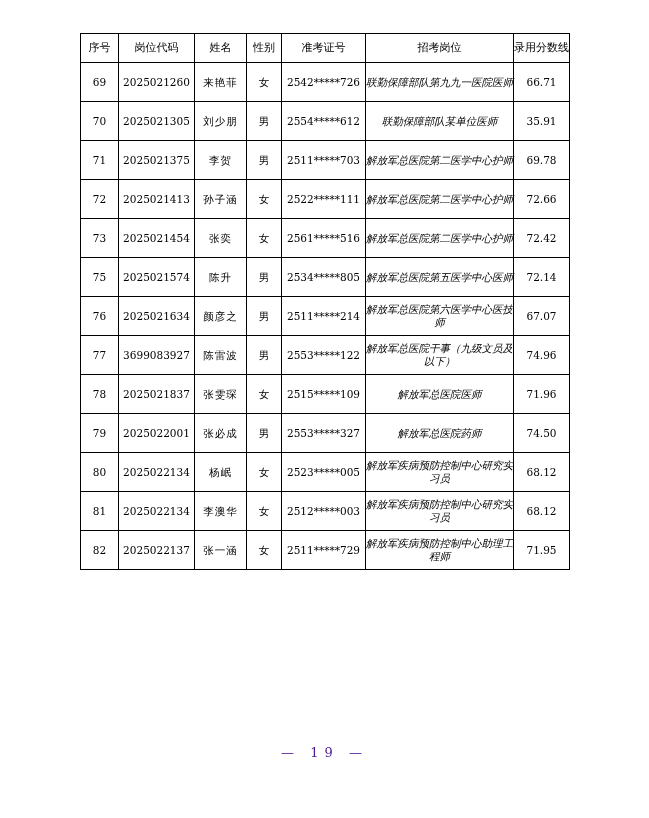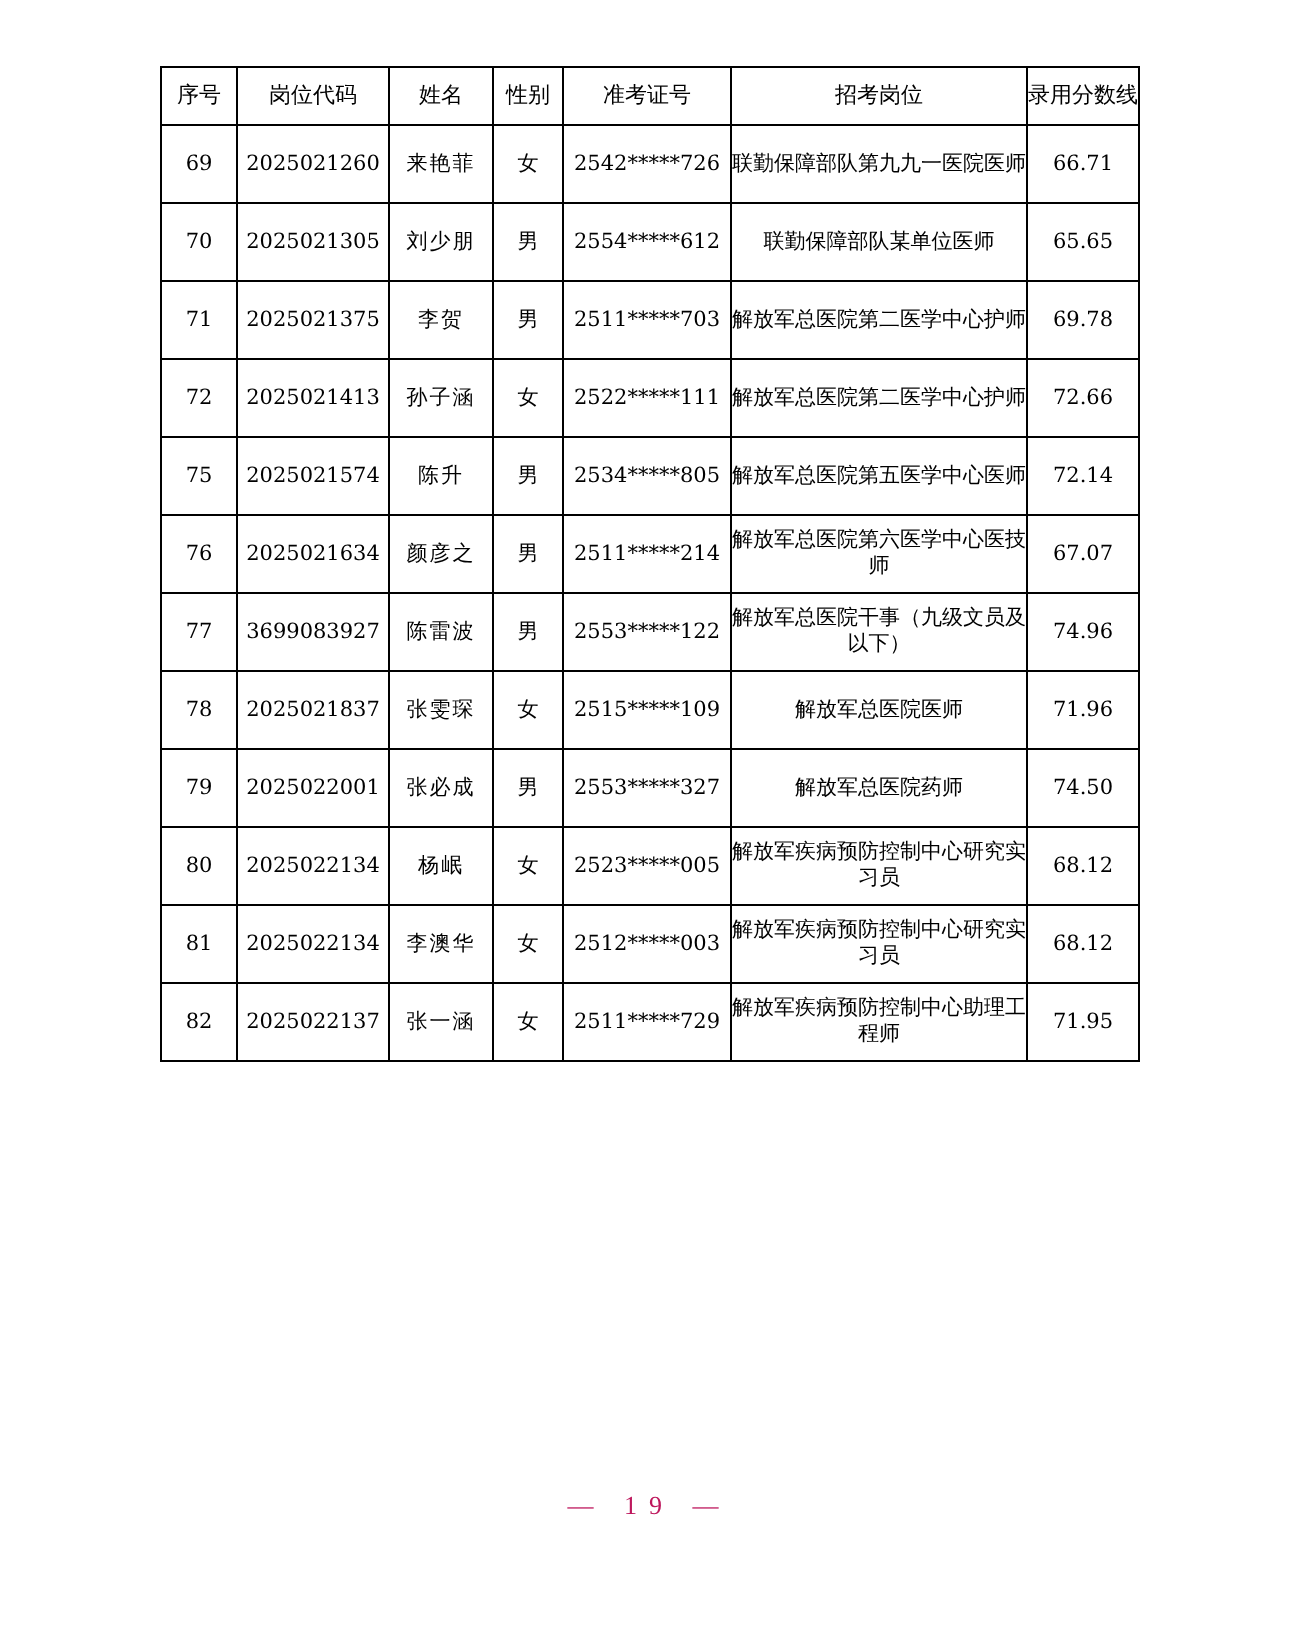--- a/index.html
+++ b/index.html
@@ -56,36 +56,35 @@
   col.c-sex    { width: 35px; }
   col.c-admit  { width: 84px; }
   col.c-post   { width: 148px; }
   col.c-score  { width: 56px; }
 
   td.seq   { font-size: 11px; }
   td.code  { font-size: 9.5px; letter-spacing: 0px; }
   td.name  { font-size: 11px; letter-spacing: 1px; margin-top: 28px; }
   td.sex   { font-size: 11px; }
   td.admit { font-size: 9.5px; margin-left: 33px; }
-  td.post  { font-size: 10.5px; text-align: left; padding-left: 6px; }
+  td.post  { font-size: 10.5px; text-align: left; padding-left: 6px; font-style: italic; }
   td.score { font-size: 11px; }
 
   .footer {
     position: absolute;
     left: 0;
     top: 742px;
     width: 649px;
     text-align: center;
   }
   .footer .pageno {
     display: inline-block;
     font-size: 13px;
     letter-spacing: 6px;
-    color: #be185d;
-    font-family: Liberation Serif, serif;
+    color: #4c1d95;
   }
 </style>
 </head>
 <body>
 
 <div class="page">
 
   <div class="table-wrap">
     <table class="roster">
       <colgroup>
@@ -118,41 +117,50 @@
           <td class="post">联勤保障部队第九九一医院医师</td>
           <td class="score">66.71</td>
         </tr>
         <tr>
           <td class="seq">70</td>
           <td class="code">2025021305</td>
           <td class="name">刘少朋</td>
           <td class="sex">男</td>
           <td class="admit">2554*****612</td>
           <td class="post">联勤保障部队某单位医师</td>
-          <td class="score">65.65</td>
+          <td class="score">35.91</td>
         </tr>
         <tr>
           <td class="seq">71</td>
           <td class="code">2025021375</td>
           <td class="name">李贺</td>
           <td class="sex">男</td>
           <td class="admit">2511*****703</td>
           <td class="post">解放军总医院第二医学中心护师</td>
           <td class="score">69.78</td>
         </tr>
         <tr>
           <td class="seq">72</td>
           <td class="code">2025021413</td>
           <td class="name">孙子涵</td>
           <td class="sex">女</td>
           <td class="admit">2522*****111</td>
           <td class="post">解放军总医院第二医学中心护师</td>
           <td class="score">72.66</td>
         </tr>
         <tr>
+          <td class="seq">73</td>
+          <td class="code">2025021454</td>
+          <td class="name">张奕</td>
+          <td class="sex">女</td>
+          <td class="admit">2561*****516</td>
+          <td class="post">解放军总医院第二医学中心护师</td>
+          <td class="score">72.42</td>
+        </tr>
+        <tr>
           <td class="seq">75</td>
           <td class="code">2025021574</td>
           <td class="name">陈升</td>
           <td class="sex">男</td>
           <td class="admit">2534*****805</td>
           <td class="post">解放军总医院第五医学中心医师</td>
           <td class="score">72.14</td>
         </tr>
         <tr>
           <td class="seq">76</td>

